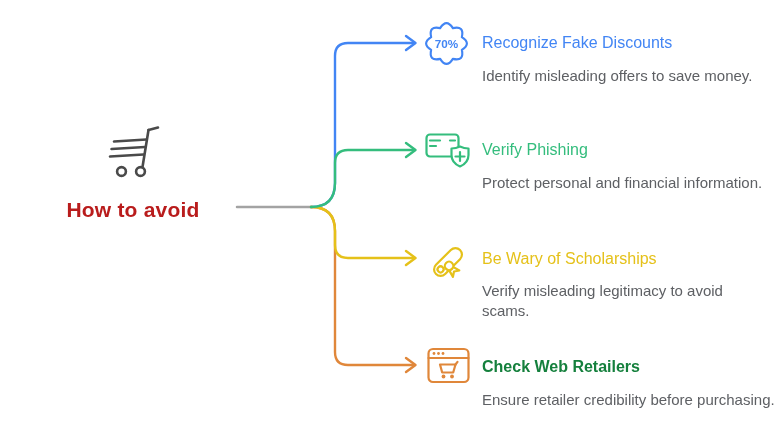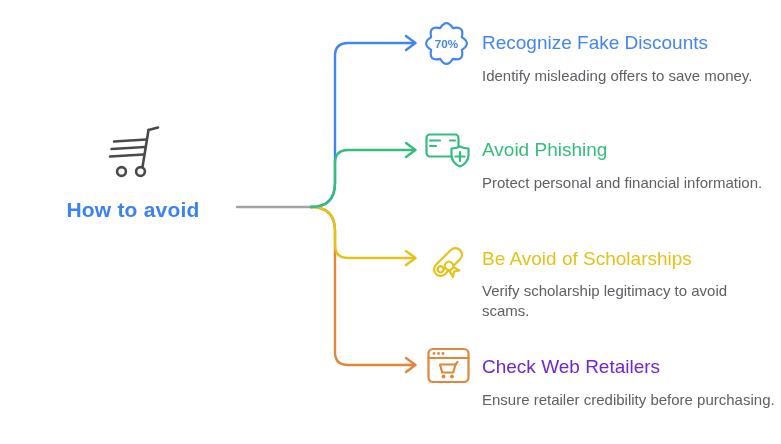--- a/index.html
+++ b/index.html
@@ -6,21 +6,21 @@
   body{font-family:"Liberation Sans", sans-serif;}
   .canvas{position:relative;width:781px;height:444px;background:#ffffff;overflow:hidden;}
   .connectors{position:absolute;left:0;top:0;width:781px;height:444px;pointer-events:none;}
 
   .root-node{position:absolute;left:20px;top:120px;width:226px;text-align:center;}
   .root-cart{display:block;margin:0 auto;width:64px;height:60px;}
   .root-title{margin:16px 0 0 0;font-size:21px;line-height:28px;font-weight:bold;letter-spacing:.2px;}
 
   .branch{position:absolute;}
   .branch-icon{position:absolute;left:0;top:0;}
-  .branch-title{font-size:19px;font-weight:500;line-height:24px;white-space:nowrap;}
+  .branch-title{font-size:16px;font-weight:500;line-height:24px;white-space:nowrap;}
   .branch-desc{font-size:15px;line-height:20px;}
 
   svg{display:block;}
   .stroke-ic{fill:none;stroke:currentColor;stroke-linecap:round;stroke-linejoin:round;}
 </style>
 </head>
 <body>
 
 <div class="canvas">
 
@@ -51,21 +51,21 @@
       <g class="stroke-ic" stroke-width="2.6">
         <path d="M47.5 9 L57 6.5"></path>
         <path d="M47.5 9 L41.5 46"></path>
         <path d="M45.5 18.5 L13 20.5"></path>
         <path d="M44 26 L10.5 28"></path>
         <path d="M42.5 33.5 L9 35.5"></path>
         <circle cx="20.5" cy="50.5" r="4.4"></circle>
         <circle cx="39.5" cy="50.5" r="4.4"></circle>
       </g>
     </svg>
-    <h1 class="root-title" style="color: #3b82f6;">
+    <h1 class="root-title" style="color: #b91c1c;">
       <span>How to avoid</span><br>
       <br>
     </h1>
   </div>
 
   <div class="branch" style="left:424px;top:21px;">
     <svg class="branch-icon" width="45" height="45" viewBox="0 0 46 46" style="color: rgb(66, 133, 244);">
       <path class="stroke-ic" stroke-width="2.2" d="M29.5 7.3 Q41.4 4.6 38.7 16.5 Q49 23 38.7 29.5 Q41.4 41.4 29.5 38.7 Q23 49 16.5 38.7 Q4.6 41.4 7.3 29.5 Q-3 23 7.3 16.5 Q4.6 4.6 16.5 7.3 Q23 -3 29.5 7.3 Z"></path>
       <text x="23" y="27.5" text-anchor="middle" font-size="12" font-weight="bold" fill="currentColor">70%</text>
     </svg>
@@ -78,48 +78,48 @@
       <g class="stroke-ic" stroke-width="2.2">
         <rect x="2.5" y="7" width="32" height="22" rx="3.5"></rect>
         <path d="M6 13 H16"></path>
         <path d="M26 13 H31"></path>
         <path d="M6 18.5 H12"></path>
         <path d="M36 19 c2.8 1.4 5.6 2 8.5 2 v6.5 c0 6 -3.7 9.4 -8.5 11.5 c-4.8 -2.1 -8.5 -5.5 -8.5 -11.5 v-6.5 c2.9 0 5.7 -0.6 8.5 -2 z" fill="#ffffff"></path>
         <path d="M36 24.5 V33.5"></path>
         <path d="M31.5 29 H40.5"></path>
       </g>
     </svg>
-    <div class="branch-title" style="position: absolute; left: 58px; top: 11px; color: rgb(52, 189, 125);">Avoid Phishing</div>
+    <div class="branch-title" style="position: absolute; left: 58px; top: 11px; color: rgb(52, 189, 125);">Verify Phishing</div>
     <div class="branch-desc" style="position: absolute; left: 58px; top: 46px; width: 330px; color: rgb(94, 96, 100);">Protect personal and financial information.</div>
   </div>
 
   <div class="branch" style="left:424px;top:238px;">
     <svg class="branch-icon" width="48" height="48" viewBox="0 0 48 48" style="color: rgb(229, 193, 25);">
       <g class="stroke-ic" stroke-width="2.2" transform="rotate(-45 24 24)">
         <rect x="7" y="17.5" width="34" height="13" rx="6.5"></rect>
         <circle cx="13.5" cy="24" r="3"></circle>
         <path d="M19 30.5 l-2 7.5 4.5 -3 4.5 3 -2 -7.5" fill="#ffffff"></path>
         <circle cx="22" cy="27.5" r="4.2" fill="#ffffff"></circle>
       </g>
     </svg>
-    <div class="branch-title" style="position: absolute; left: 58px; top: 9px; color: rgb(229, 193, 25);">Be Avoid of Scholarships</div>
-    <div class="branch-desc" style="position: absolute; left: 58px; top: 43px; width: 282px; color: rgb(94, 96, 100);">Verify scholarship legitimacy to avoid scams.</div>
+    <div class="branch-title" style="position: absolute; left: 58px; top: 9px; color: rgb(229, 193, 25);">Be Wary of Scholarships</div>
+    <div class="branch-desc" style="position: absolute; left: 58px; top: 43px; width: 282px; color: rgb(94, 96, 100);">Verify misleading legitimacy to avoid scams.</div>
   </div>
 
   <div class="branch" style="left:426px;top:345px;">
     <svg class="branch-icon" width="46" height="42" viewBox="0 0 46 42" style="color: rgb(224, 135, 58);">
       <g class="stroke-ic" stroke-width="2.2">
         <rect x="2.5" y="4" width="40" height="33" rx="4.5"></rect>
         <path d="M2.5 13 H42.5"></path>
         <path d="M14 19.5 H29.5 L27.2 27.5 H16.2 Z"></path>
         <path d="M29.5 19.5 L31.5 16.8"></path>
       </g>
       <circle cx="8" cy="8.5" r="1.4" fill="currentColor"></circle>
       <circle cx="12.5" cy="8.5" r="1.4" fill="currentColor"></circle>
       <circle cx="17" cy="8.5" r="1.4" fill="currentColor"></circle>
       <circle cx="17.5" cy="31.5" r="1.9" fill="currentColor"></circle>
       <circle cx="26" cy="31.5" r="1.9" fill="currentColor"></circle>
     </svg>
-    <div class="branch-title" style="position: absolute; left: 56px; top: 10px; color: #6d28d9;">Check Web Retailers</div>
+    <div class="branch-title" style="position: absolute; left: 56px; top: 10px; color: #15803d; font-weight: bold;">Check Web Retailers</div>
     <div class="branch-desc" style="position: absolute; left: 56px; top: 45px; width: 335px; color: rgb(94, 96, 100);">Ensure retailer credibility before purchasing.</div>
   </div>
 
 </div>
 
 </body></html>

